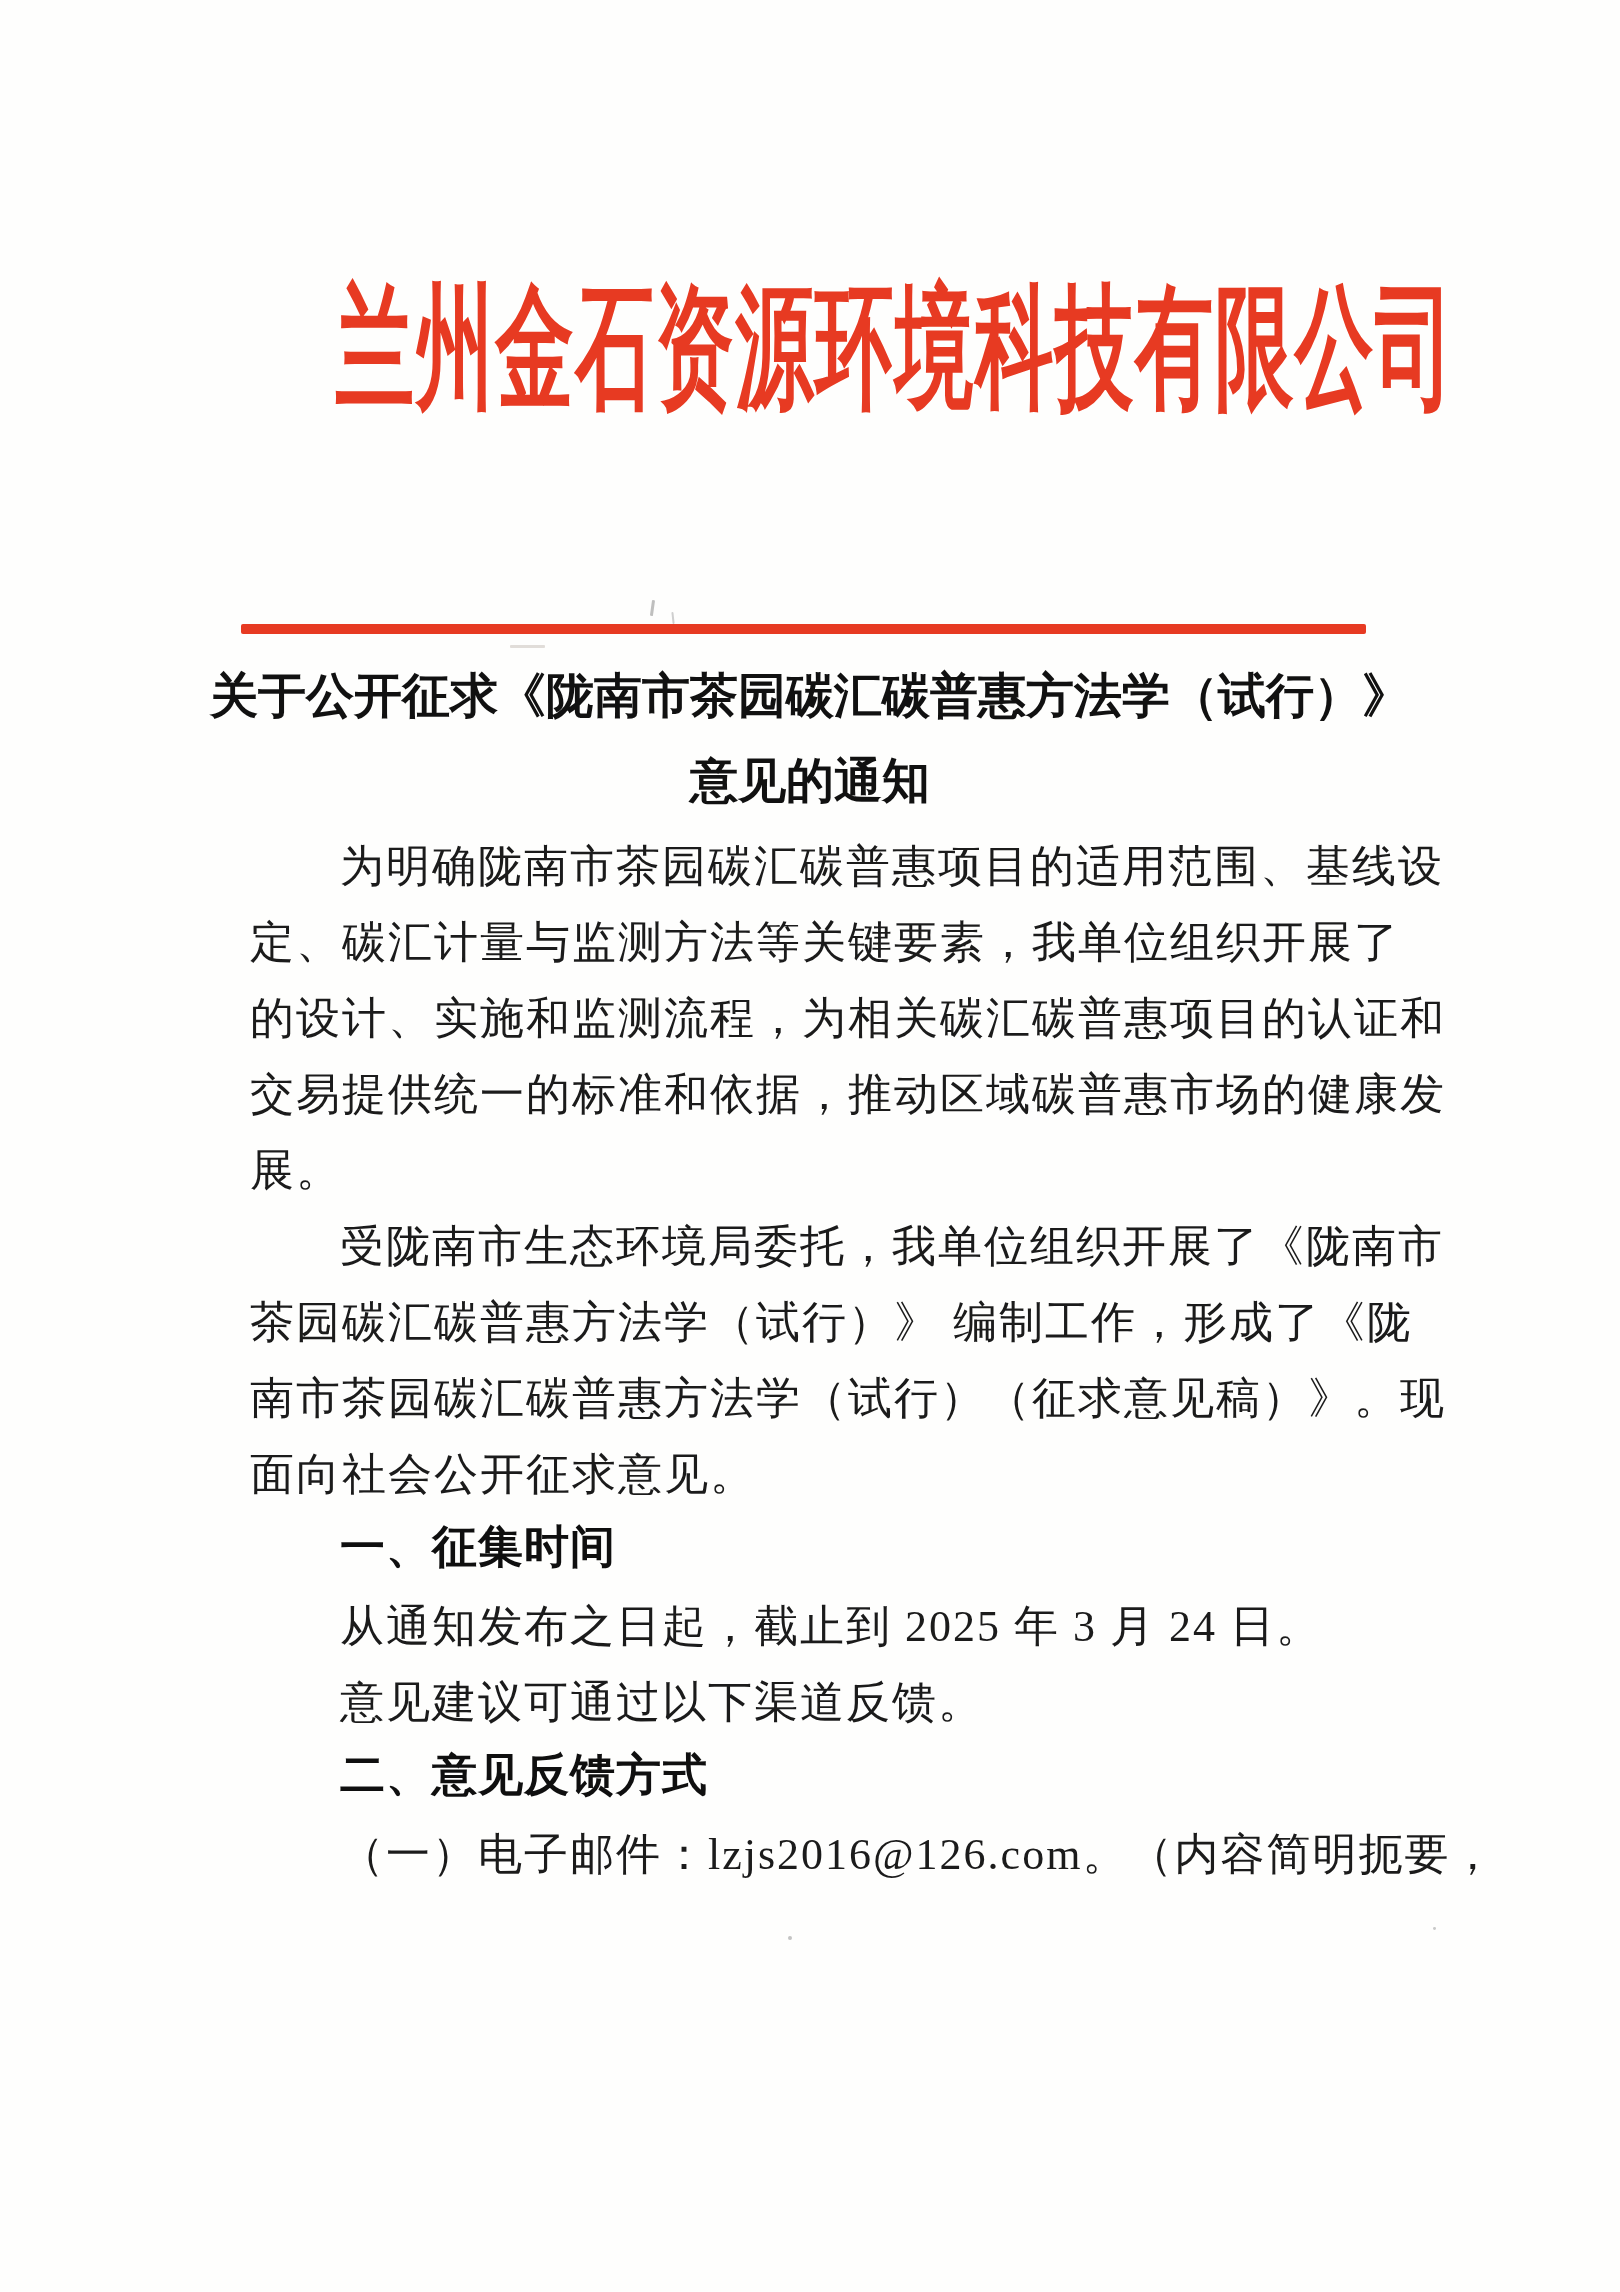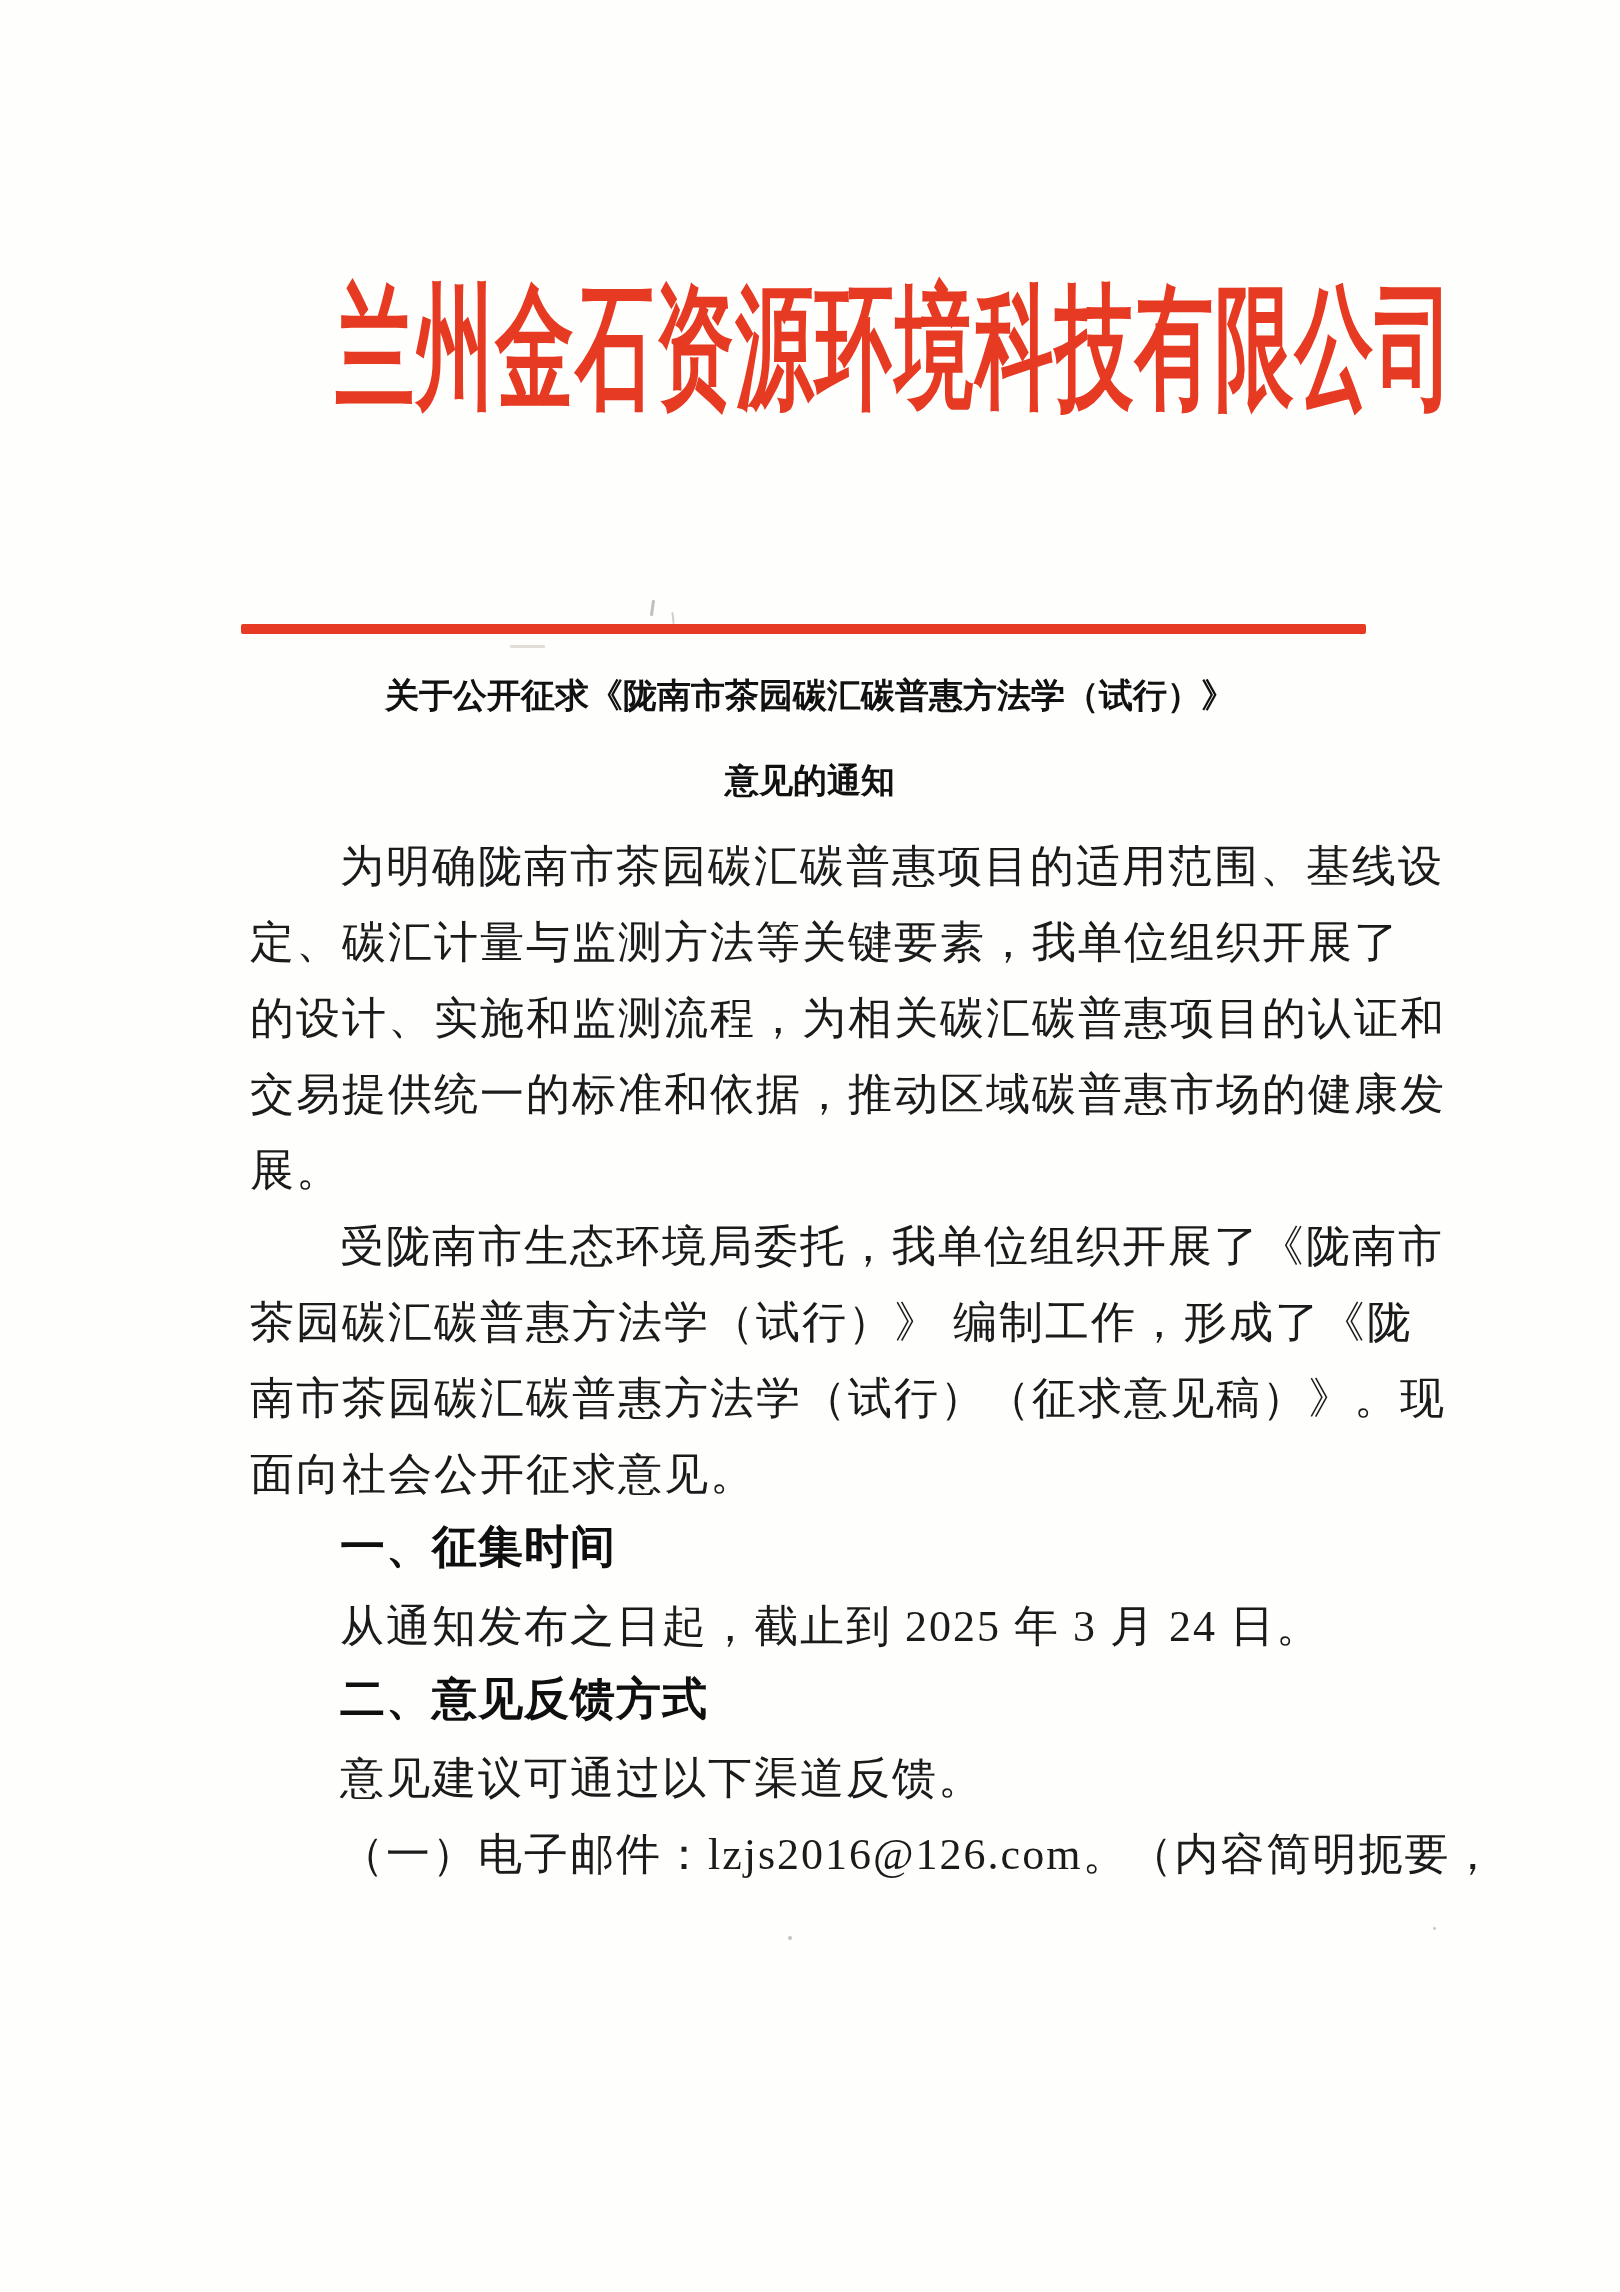--- a/index.html
+++ b/index.html
@@ -49,21 +49,21 @@
   
   .title-block{
     position:absolute;
     top:653px;
     left:0;
     width:100%;
     text-align:center;
     color:#111;
   }
   .title-line{
-    font-size:34px;
+    font-size:48px;
     font-weight:700;
     line-height:85px;
     letter-spacing:0px;
     white-space:nowrap;
   }
   
   .body-block{
     position:absolute;
     top:829px;
     left:250px;
@@ -114,22 +114,22 @@
     <div class="line">定、碳汇计量与监测方法等关键要素，我单位组织开展了</div>
     <div class="line">的设计、实施和监测流程，为相关碳汇碳普惠项目的认证和</div>
     <div class="line">交易提供统一的标准和依据，推动区域碳普惠市场的健康发</div>
     <div class="line">展。</div>
     <div class="line indent">受陇南市生态环境局委托，我单位组织开展了《陇南市</div>
     <div class="line">茶园碳汇碳普惠方法学（试行）》 编制工作，形成了《陇</div>
     <div class="line">南市茶园碳汇碳普惠方法学（试行）（征求意见稿）》。现</div>
     <div class="line">面向社会公开征求意见。</div>
     <div class="line indent heading">一、征集时间</div>
     <div class="line indent">从通知发布之日起，截止到 2025 年 3 月 24 日。</div>
+    <div class="line indent">意见建议可通过以下渠道反馈。</div>
     <div class="line indent heading">二、意见反馈方式</div>
-    <div class="line indent">意见建议可通过以下渠道反馈。</div>
     <div class="line indent">（一）电子邮件：lzjs2016@126.com。（内容简明扼要，</div>
   </div>
 
   <div class="speck sp1"></div>
   <div class="speck sp2"></div>
   <div class="speck sp3"></div>
   <div class="speck sp4"></div>
   <div class="speck sp5"></div>
 
 </div>

